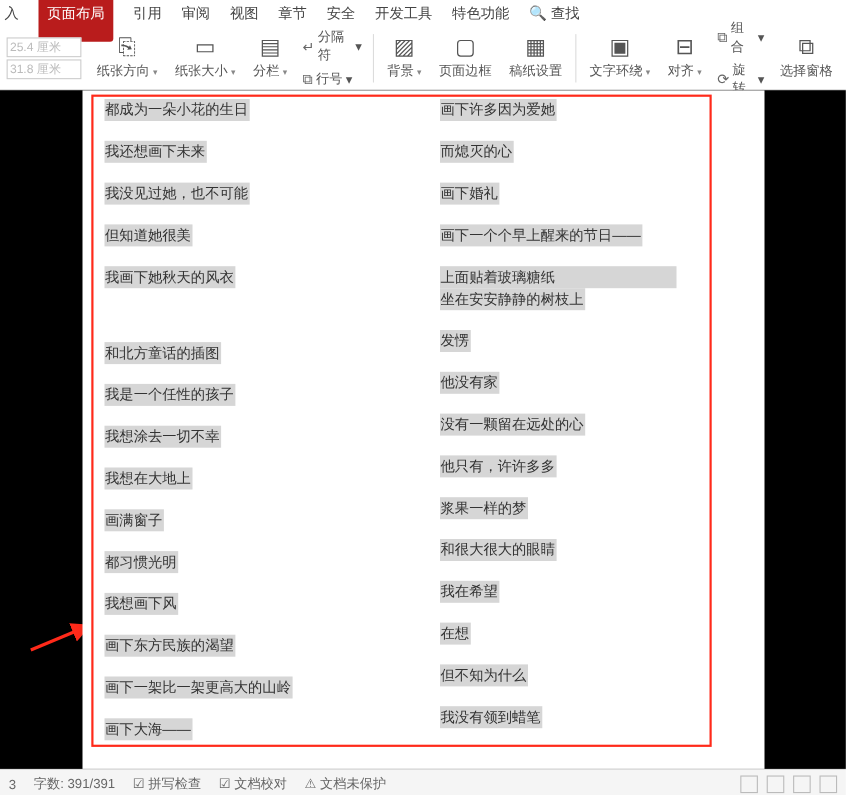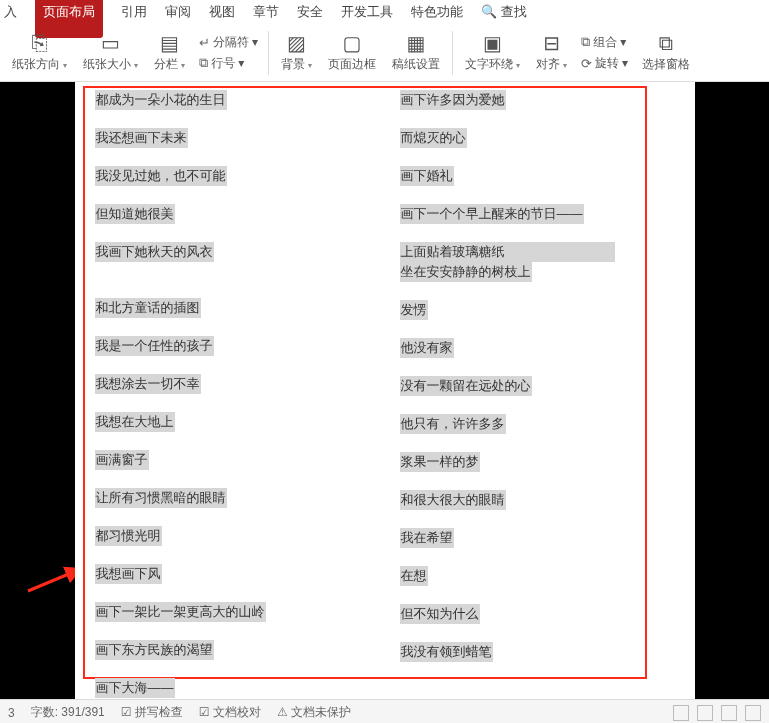--- a/index.html
+++ b/index.html
@@ -44,20 +44,24 @@
   <span>审阅</span>
   <span>视图</span>
   <span>章节</span>
   <span>安全</span>
   <span>开发工具</span>
   <span>特色功能</span>
   <span><span class="search-icon">🔍</span> <span>查找</span></span>
 </div>
 
 <div class="ribbon">
+  <div class="sz-box">
+    <input value="25.4 厘米" style="">
+    <input value="31.8 厘米" style="">
+  </div>
   <div class="grp">
     <span class="big">⎘</span>
     <span class="lbl"><span>纸张方向</span><span class="tiny-dd">▾</span></span>
   </div>
   <div class="grp">
     <span class="big">▭</span>
     <span class="lbl"><span>纸张大小</span><span class="tiny-dd">▾</span></span>
   </div>
   <div class="grp">
     <span class="big">▤</span>
@@ -134,25 +138,24 @@
           <div class="line"><span class="hl">我还想画下未来</span></div>
           <div class="line"><span class="hl">我没见过她，也不可能</span></div>
           <div class="line"><span class="hl">但知道她很美</span></div>
           <div class="line"><span class="hl">我画下她秋天的风衣</span></div>
           <div class="line empty"></div>
           <div class="line"><span class="hl">和北方童话的插图</span></div>
           <div class="line"><span class="hl">我是一个任性的孩子</span></div>
           <div class="line"><span class="hl">我想涂去一切不幸</span></div>
           <div class="line"><span class="hl">我想在大地上</span></div>
           <div class="line"><span class="hl">画满窗子</span></div>
-          <div class="line"><span class="hl">让所有习惯黑暗的眼睛</span></div>
           <div class="line"><span class="hl">都习惯光明</span></div>
           <div class="line"><span class="hl">我想画下风</span></div>
+          <div class="line"><span class="hl">画下东方民族的渴望</span></div>
           <div class="line"><span class="hl">画下一架比一架更高大的山岭</span></div>
-          <div class="line"><span class="hl">画下东方民族的渴望</span></div>
           <div class="line"><span class="hl">画下大海——</span></div>
         </div>
       <div class="col" id="right-col">
           <div class="line"><span class="hl">画下许多因为爱她</span></div>
           <div class="line"><span class="hl">而熄灭的心</span></div>
           <div class="line"><span class="hl">画下婚礼</span></div>
           <div class="line"><span class="hl">画下一个个早上醒来的节日——</span></div>
           <div class="line" style="margin-bottom: 0px;"><span class="hl" style="padding-right: 110px;">上面贴着玻璃糖纸</span></div>
           <div class="line"><span class="hl">坐在安安静静的树枝上</span></div>
           <div class="line"><span class="hl">发愣</span></div>

